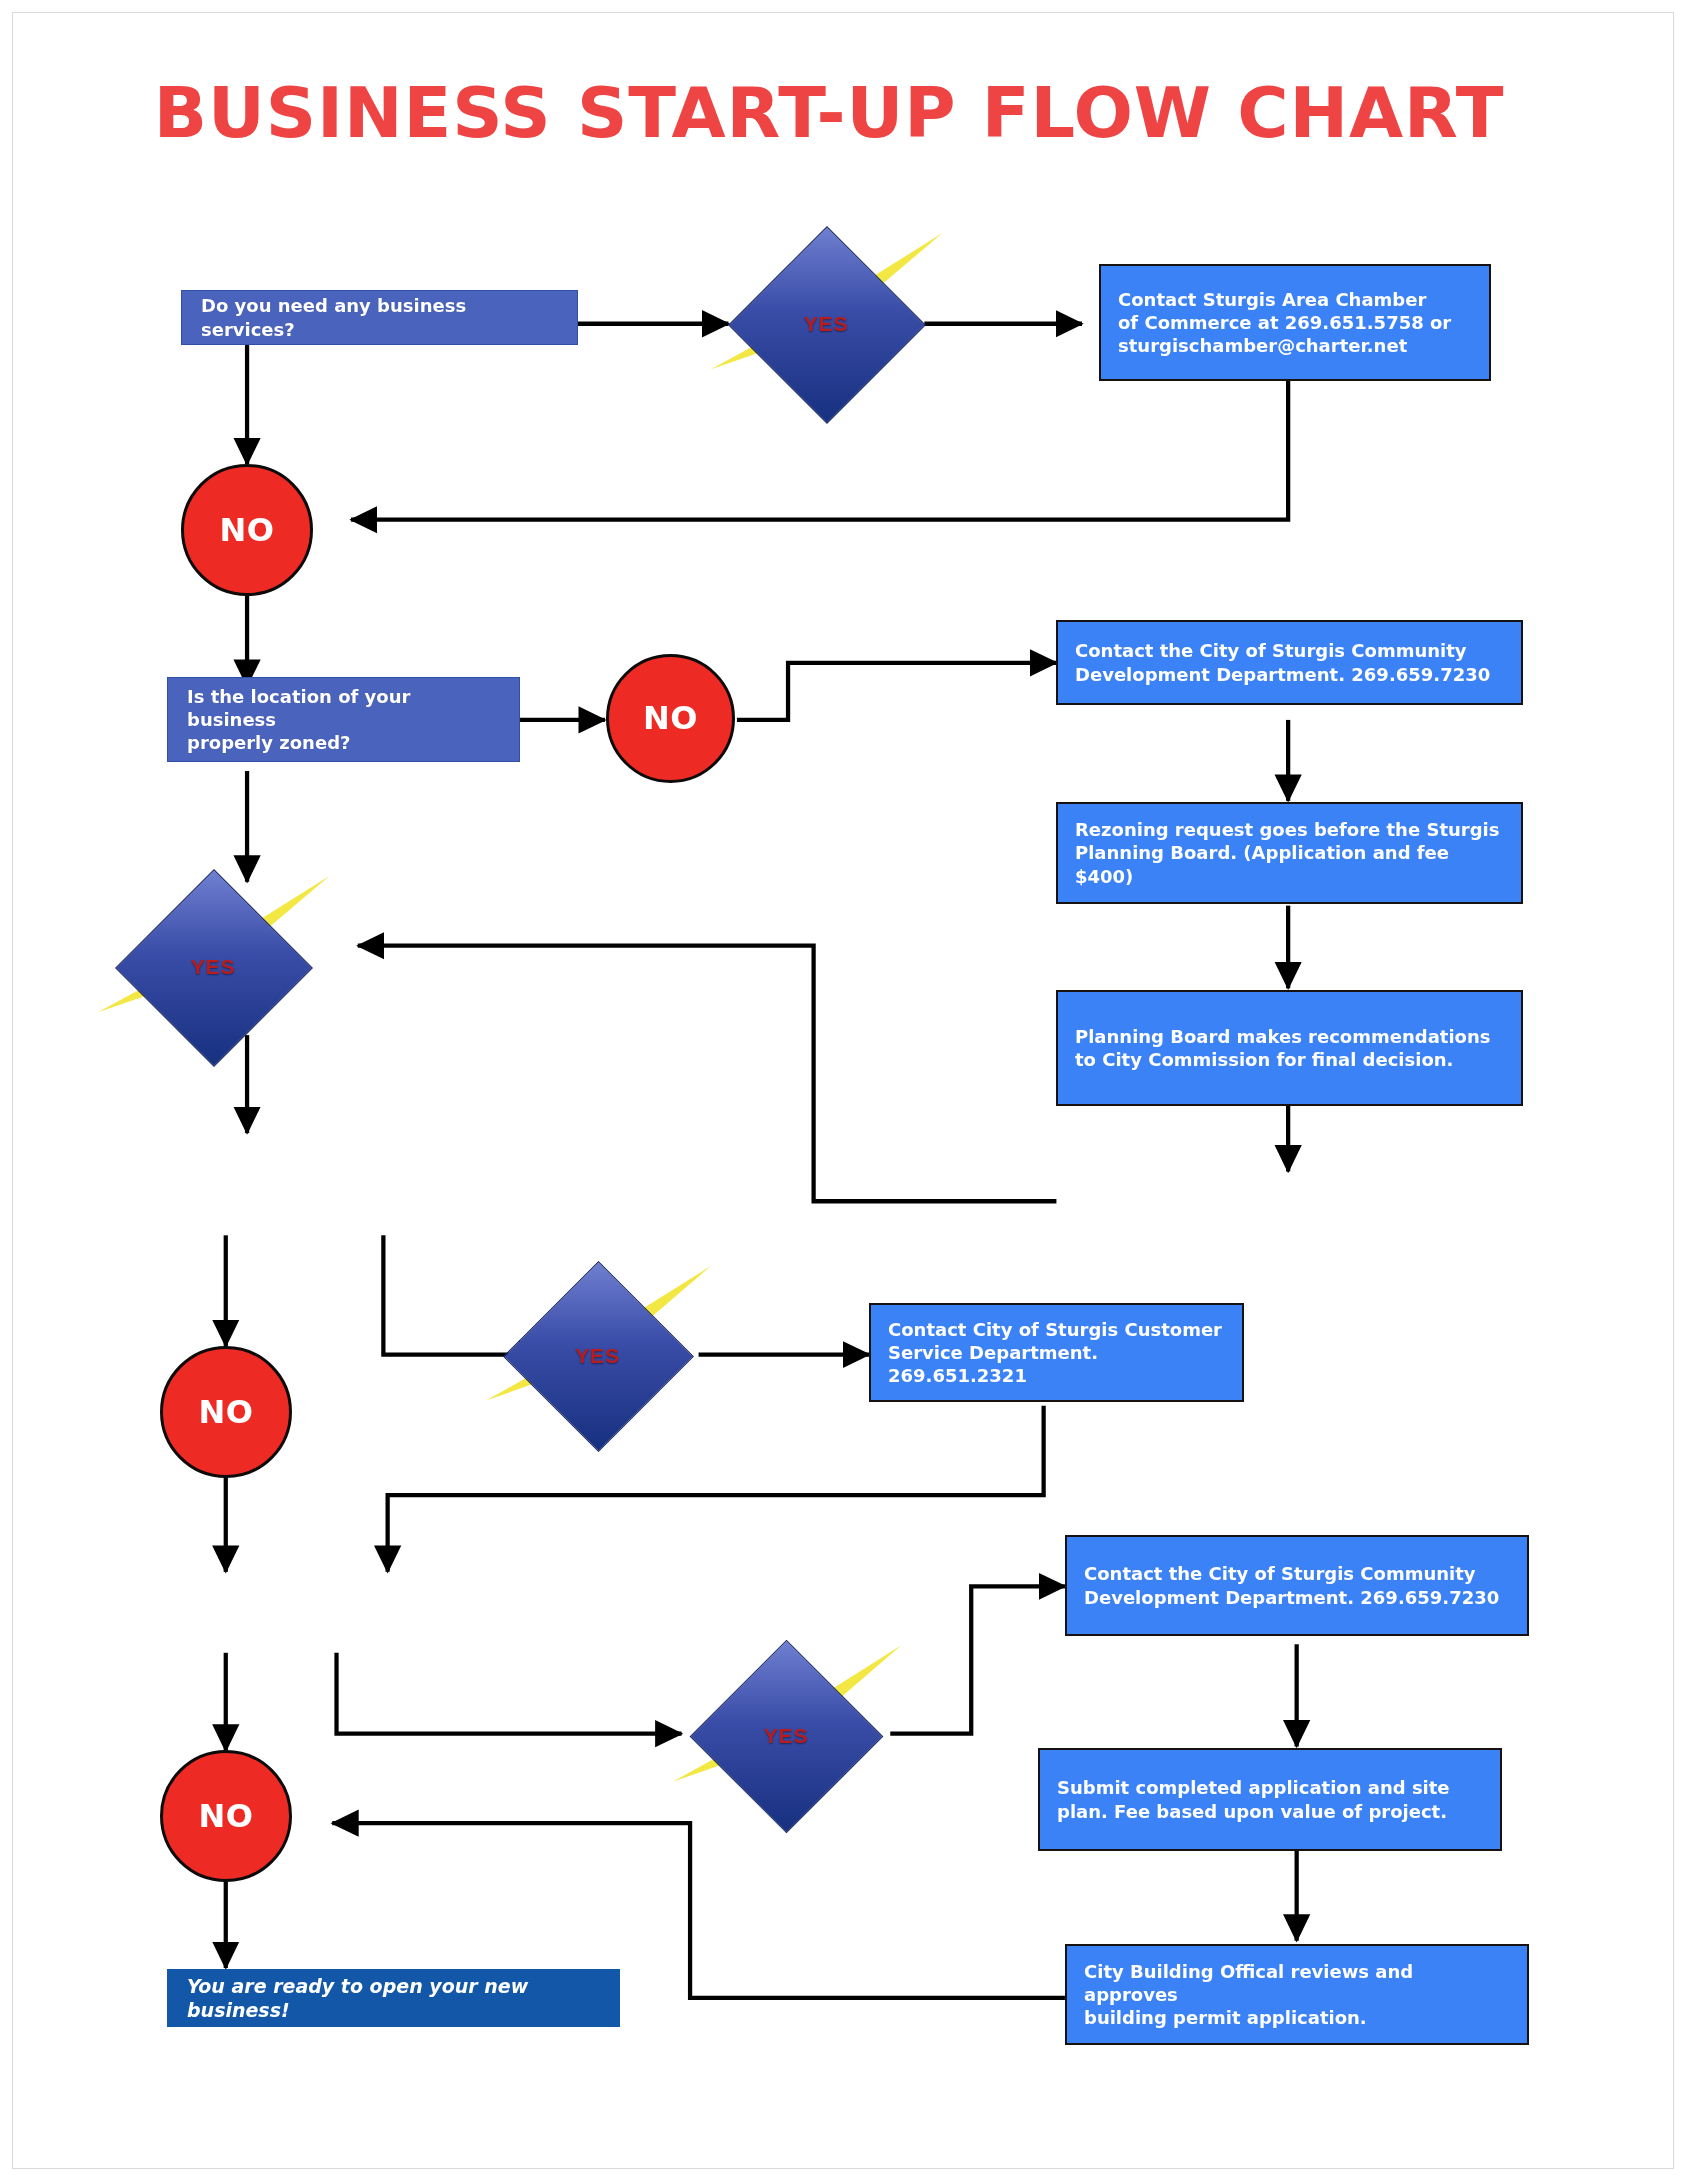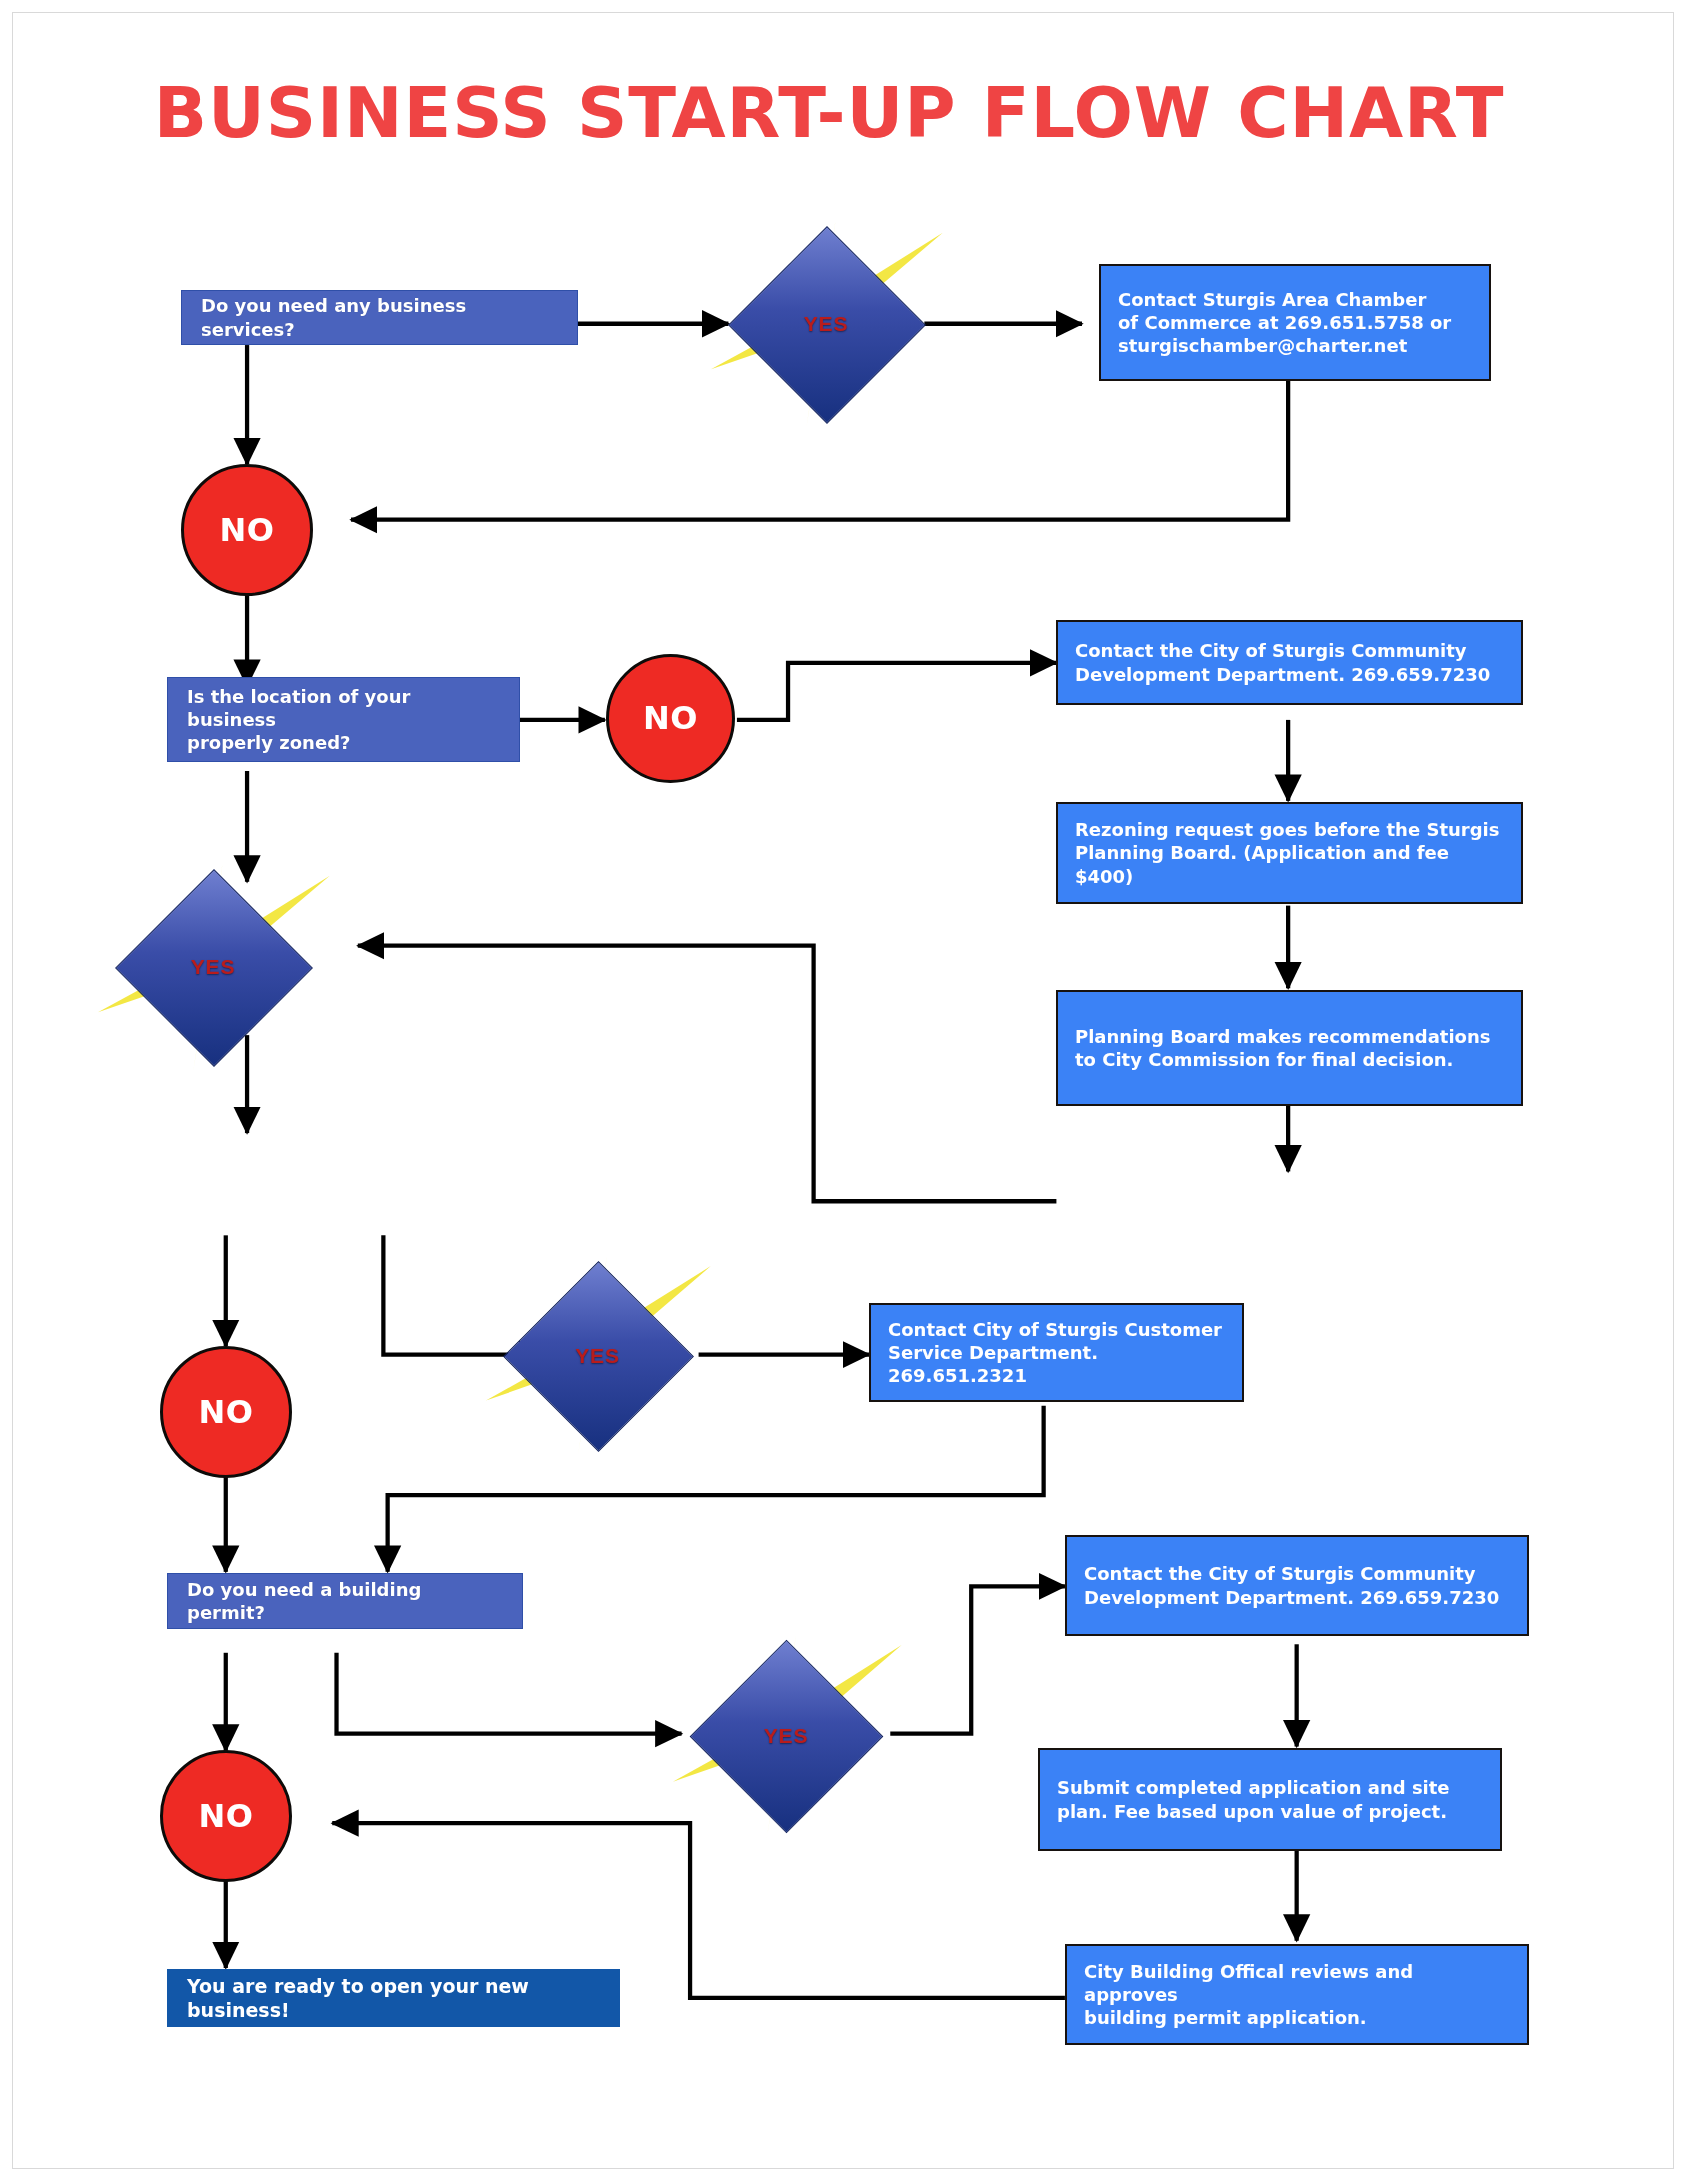--- a/index.html
+++ b/index.html
@@ -65,20 +65,21 @@
   .qbox .txt {
     font-size: 18px;
     padding: 0 19px;
     text-shadow: 0 0 0.9px rgba(0,0,0,.25);
   }
 
   
   .endbox {
     background: #1257a8;
     border: 0.9px solid #1257a8;
+    font-style: italic;
   }
   .endbox .txt {
     font-size: 19px;
     padding: 0 19px;
   }
 
   
   .rbox {
     background: #3b82f6;
     border: 2.6px solid #17120f;
@@ -280,23 +281,20 @@
     </svg>
     <div class="yes-diamond" style="left:28px; top:28px; width:133px; height:133px;"></div>
     <div class="yes-label">YES</div>
   </div>
 
   <div class="node rbox" style="left:869px; top:1303px; width:375px; height:99px;">
     <div class="txt">Contact City of Sturgis Customer
 Service Department.  269.651.2321</div>
   </div>
 
-  <div class="node qbox" style="left:167px; top:1573px; width:356px; height:56px;">
-    <div class="txt">Do you need a building permit?</div>
-  </div>
 
   <div class="node nocircle" style="left:160px; top:1750px; width:132px; height:132px;">
     <div class="txt">NO</div>
   </div>
 
   <div class="yes-wrap" style="left:690px; top:1640px; width:192px; height:192px;">
     <svg class="yes-flash" viewBox="0 0 225 225">
       <path d="M-20,166 L102,98 L248,6 L118,118 z" fill="#f2e63a" opacity="0.95"></path>
       <path d="M90,232 L110,108 L124,-6 L108,118 z" fill="#f2e63a" opacity="0.85"></path>
     </svg>

